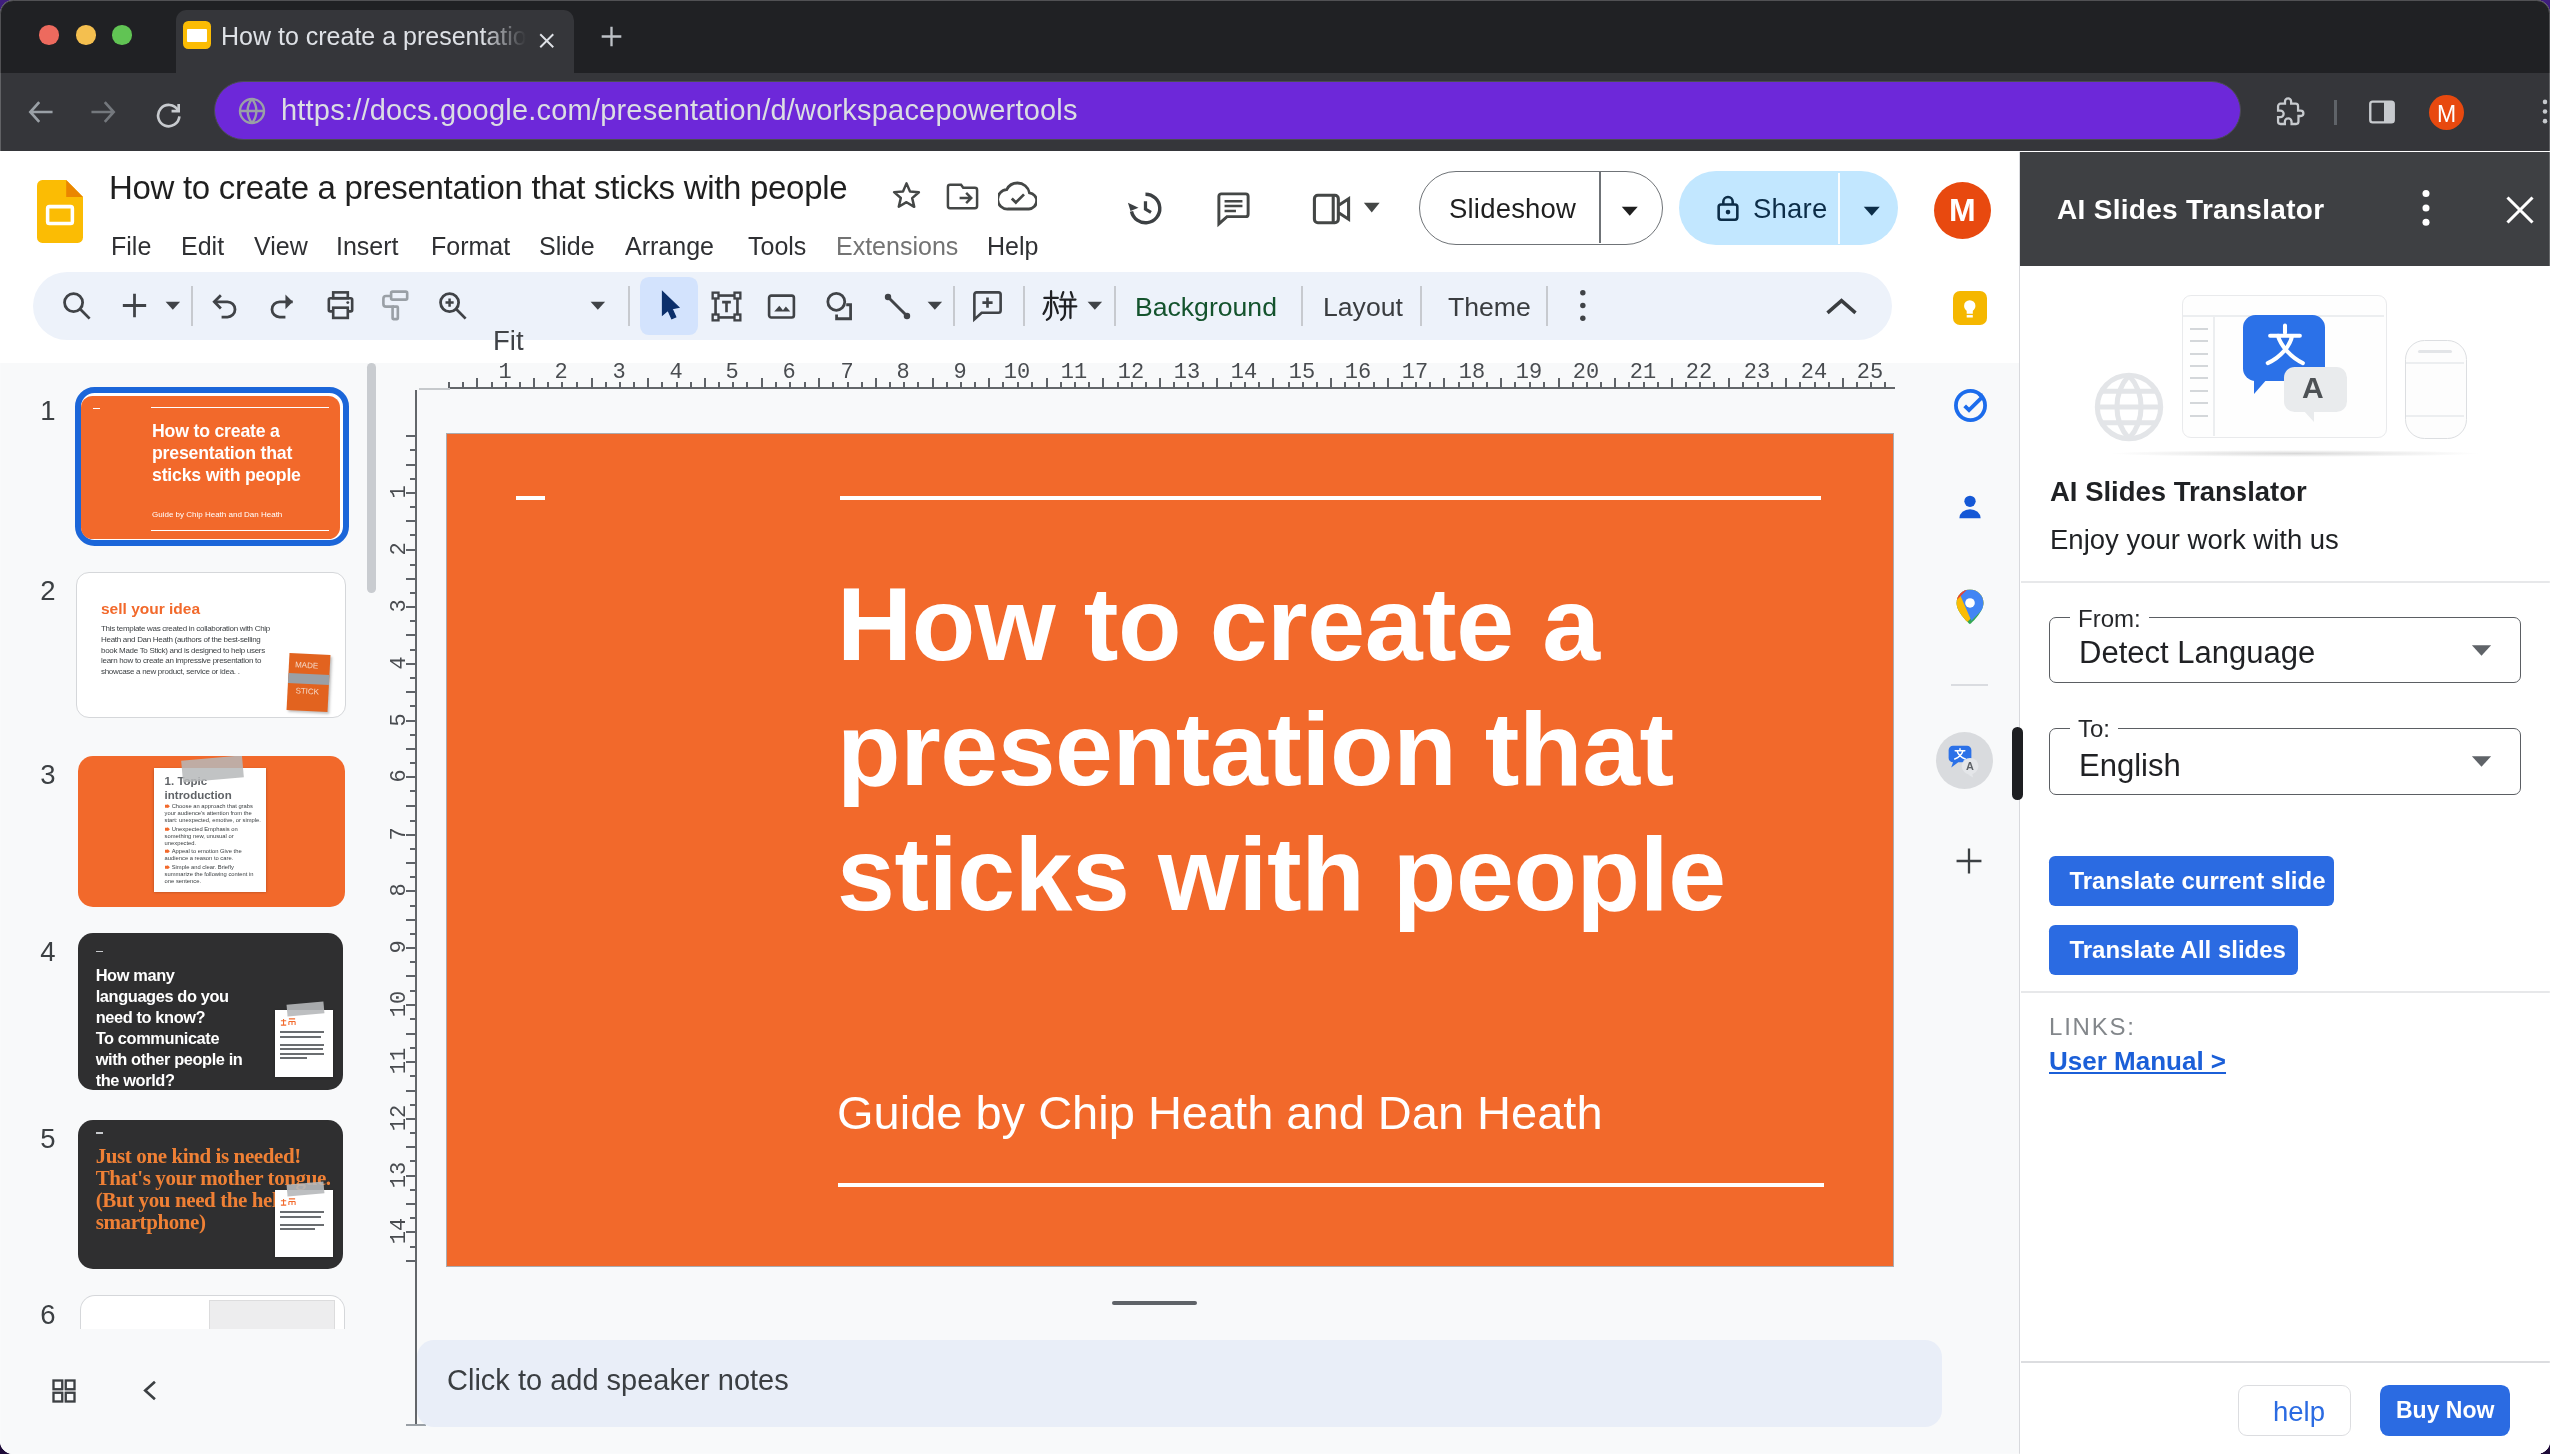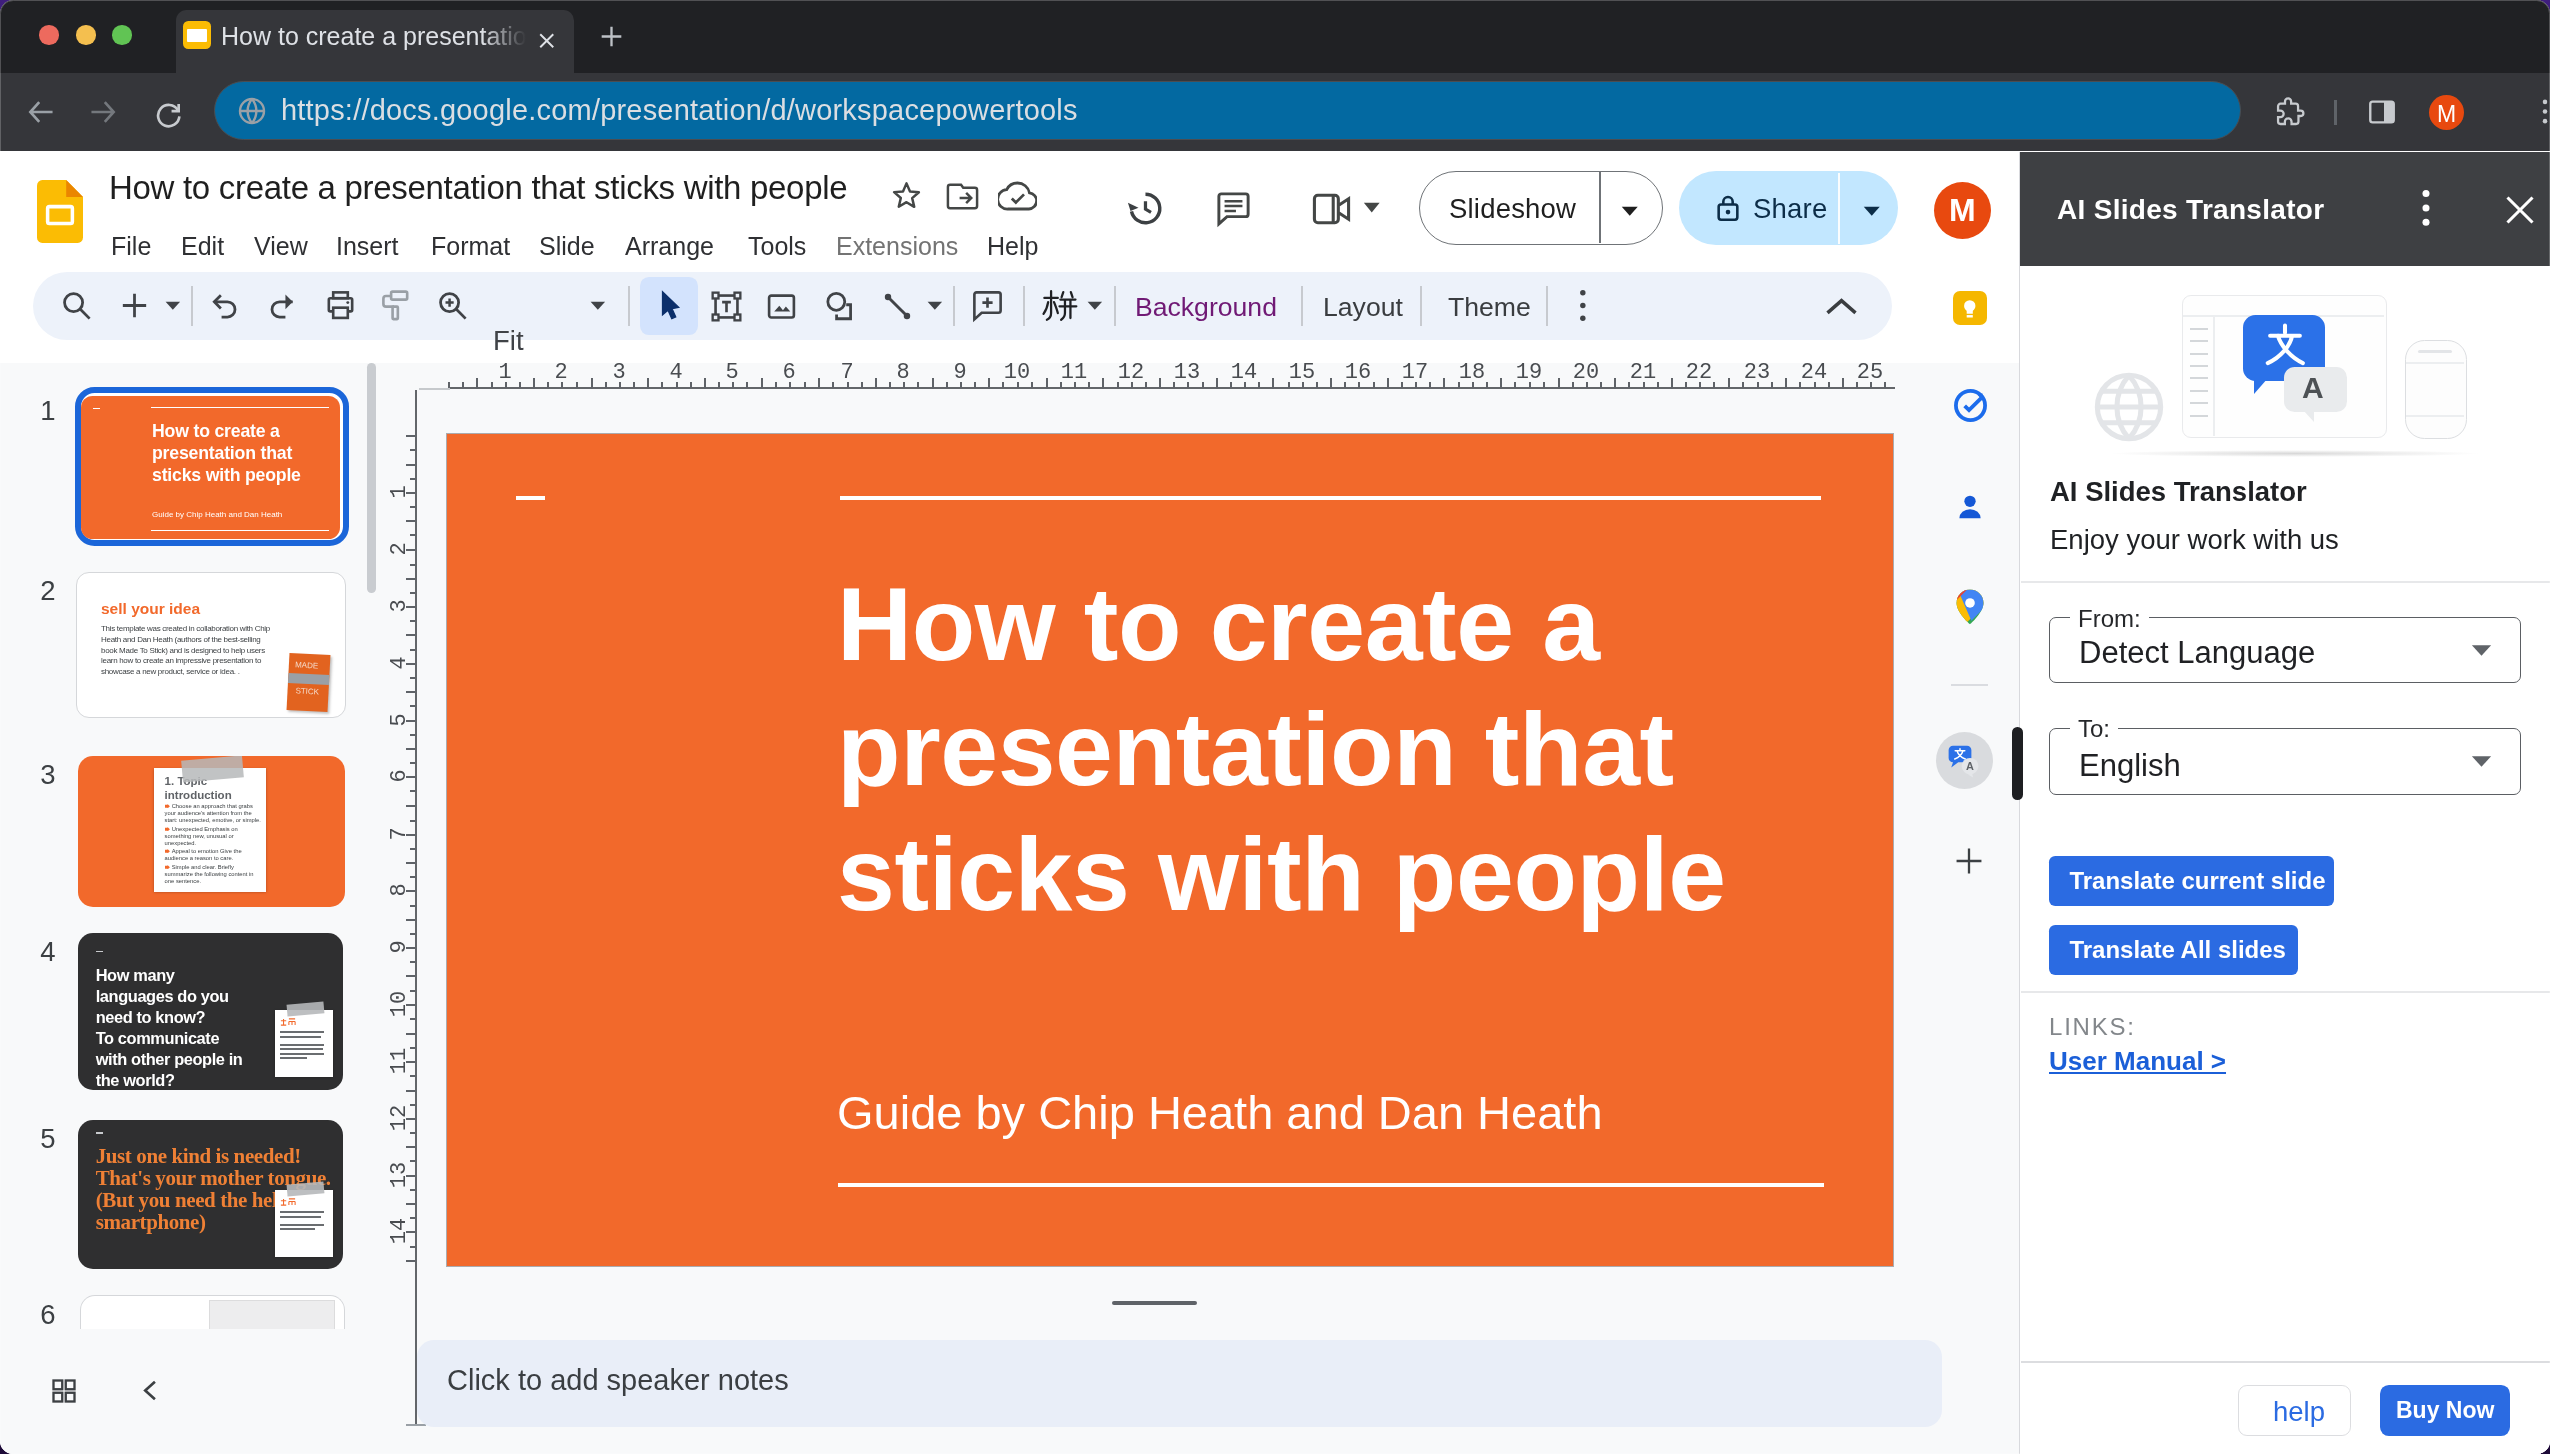--- a/index.html
+++ b/index.html
@@ -6,21 +6,21 @@
 html,body{width:2550px;height:1454px;overflow:hidden;}
 body{background:linear-gradient(180deg,#3f1e7e 0%,#33155f 55%,#1e0b38 100%);position:relative;}
 .abs{position:absolute;}
 #win{position:absolute;inset:0;border-radius:13.3px;overflow:hidden;background:#fff;}
 #win::after{content:"";position:absolute;inset:0;border-radius:13.3px;border:1.8px solid rgba(255,255,255,0.22);pointer-events:none;z-index:99;}
 
 #tabbar{position:absolute;left:0;top:0;width:2550px;height:73px;background:#202124;}
 .tl{position:absolute;top:25px;width:19.5px;height:19.5px;border-radius:50%;}
 #tab{position:absolute;left:176px;top:9.7px;width:398px;height:63px;background:#35363a;border-radius:10.6px 10.6px 0 0;}
 #btoolbar{position:absolute;left:0;top:73px;width:2550px;height:79px;background:#35363a;}
-#urlpill{position:absolute;left:214px;top:8px;width:2027px;height:59px;background:#0369a1;border:0.9px solid #4b4d51;border-radius:30px;}
+#urlpill{position:absolute;left:214px;top:8px;width:2027px;height:59px;background:#6d28d9;border:0.9px solid #4b4d51;border-radius:30px;}
 .bicon{position:absolute;top:0;}
 
 #app{position:absolute;left:0;top:151px;width:2550px;height:1303px;background:#fff;}
 #workbg{position:absolute;left:0;top:212px;width:2550px;height:1091px;background:#f8f9fa;}
 #sheader{position:absolute;left:0;top:0;width:2550px;height:124px;background:#fff;}
 #toolbar{position:absolute;left:33px;top:121px;width:1859px;height:68px;background:#edf2fa;border-radius:35px;}
 .tsep{position:absolute;top:14px;width:1.8px;height:40px;background:#c7cacf;}
 .ticon{position:absolute;top:0px;}
 
 .t{position:absolute;white-space:nowrap;}
@@ -244,21 +244,21 @@
       <svg class="ticon" style="left:1008px;top:15px;" width="37" height="37" viewBox="0 0 44 44">
         <g stroke="#202124" stroke-width="2.7" fill="none" stroke-linecap="round">
         <path d="M4 13 h16 M12 5 v26 c0 4-1.5 6.5-5 8 M8.5 18 c-1 6-2.5 10-5.5 14 M15.5 18 c2 5 3.5 9 4.5 13"></path>
         <path d="M26.5 6 l-2 6 M35.5 6 l2 6 M23 15 h18 M22 23 h20 M28.5 15 v16 c0 4-1.5 6-4.5 8 M35 15 v22"></path>
         </g>
         </svg>
       <svg class="ticon" style="left:1053px;top:27.5px;" width="17.7" height="12.4" viewBox="0 0 22 15">
           <path d="M2 2 L11 12 L20 2 Z" fill="#404347"></path>
         </svg>
       <div class="tsep" style="left:1081px;"></div>
-      <div class="t" style="left:1102px;top:19.5px;font-size:26.6px;color:#701a75;">Background</div>
+      <div class="t" style="left:1102px;top:19.5px;font-size:26.6px;color:#14532d;">Background</div>
       <div class="tsep" style="left:1268px;"></div>
       <div class="t" style="left:1290px;top:19.5px;font-size:26.6px;color:#3a3d40;">Layout</div>
       <div class="tsep" style="left:1387px;"></div>
       <div class="t" style="left:1415px;top:19.5px;font-size:26.6px;color:#3a3d40;">Theme</div>
       <div class="tsep" style="left:1513px;"></div>
       <svg class="ticon" style="left:1541px;top:15px;" width="17.7" height="39" viewBox="0 0 14 40">
           <circle cx="7" cy="6" r="2.8" fill="#404347"></circle>
           <circle cx="7" cy="19" r="2.8" fill="#404347"></circle>
           <circle cx="7" cy="32" r="2.8" fill="#404347"></circle>
         </svg>

